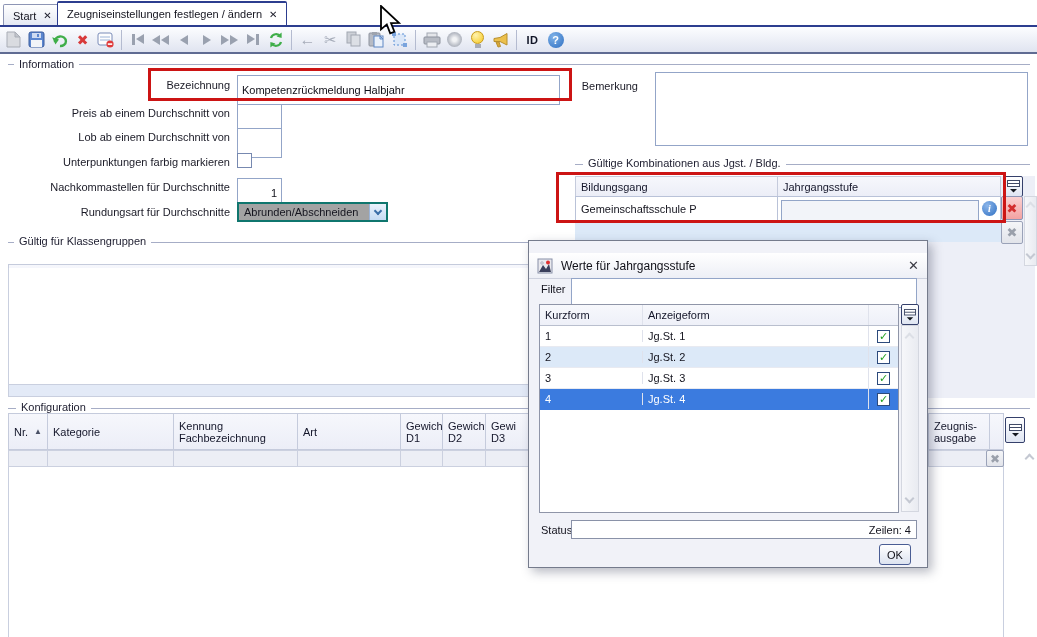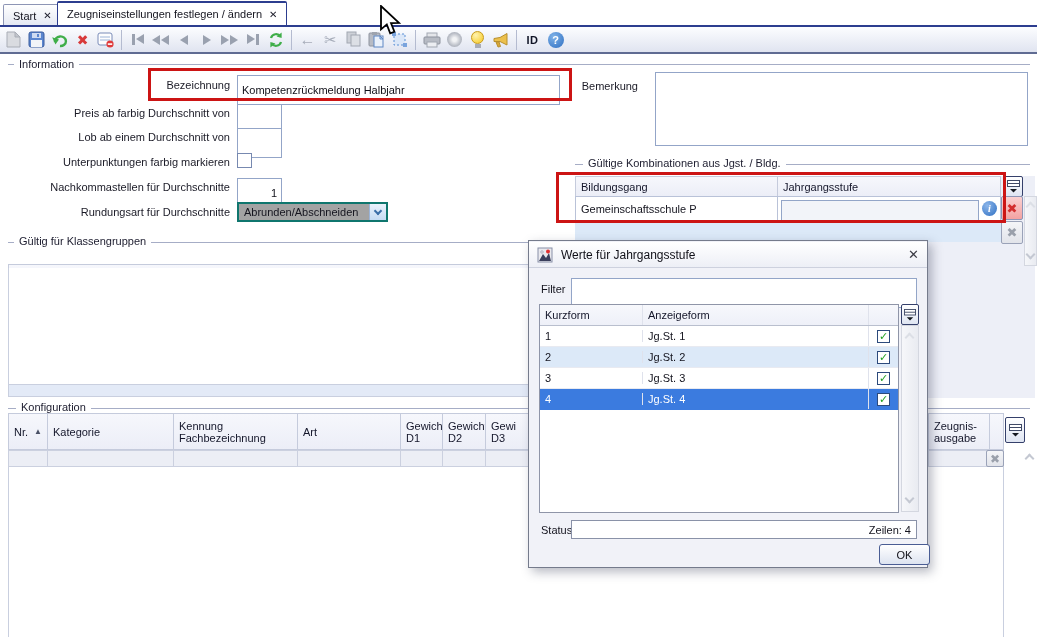--- a/index.html
+++ b/index.html
@@ -63,35 +63,35 @@
 .chev-up{position:absolute;width:7px;height:7px;border-left:2px solid #c6cad2;border-top:2px solid #c6cad2;transform:rotate(45deg)}
 .chev-dn{position:absolute;width:7px;height:7px;border-right:2px solid #c6cad2;border-bottom:2px solid #c6cad2;transform:rotate(45deg)}
 .info-i{position:absolute;width:15px;height:15px;border-radius:50%;background:radial-gradient(circle at 35% 30%,#8cb6ea,#2f6fc2);
   color:#fff;font-weight:bold;font-size:10px;font-family:"Liberation Serif",serif;font-style:italic;
   display:flex;align-items:center;justify-content:center}
 
 .redrect{position:absolute;border:3px solid #cc1414;z-index:40;pointer-events:none}
 
 .dialog{position:absolute;left:528px;top:240px;width:400px;height:328px;background:#f1f2f8;
   border:1px solid #757b8c;box-shadow:4px 4px 10px rgba(50,55,80,.35);z-index:50}
-.dtitle{position:absolute;left:0;top:1px;width:100%;height:26px;background:linear-gradient(#ffffff,#edeff6);
+.dtitle{position:absolute;left:0;top:12px;width:100%;height:26px;background:linear-gradient(#ffffff,#edeff6);
   border-bottom:1px solid #cdd1de;display:flex;align-items:center;gap:8px;padding:0 8px;font-size:12px;color:#101018}
 .dclose{margin-left:auto;font-size:13px;color:#3a3a44}
 .dtable{position:absolute;left:10px;top:63px;width:360px;border:1px solid #8f95a8;background:#fff}
 .dhead{display:flex;height:21px;background:linear-gradient(#f7f8fc,#eef0f8);border-bottom:1px solid #b9bfce}
 .dhead>div{display:flex;align-items:center;padding:0 5px;color:#14162a}
 .drow{display:flex;height:21px;align-items:center;border-bottom:1px solid #e8eaf1;background:#fff}
 .drow.alt{background:#dce9f8}
 .drow.selected{background:#3b7bdf;color:#fff;border-bottom-color:#3b7bdf}
 .dc1{width:102px;padding:0 5px}
 .dc2{width:226px;padding:0 5px;border-left:1px solid #dfe2ec}
 .dc3{width:30px;display:flex;align-items:center;justify-content:center;border-left:1px solid #dfe2ec;align-self:stretch}
 .ckb{width:13px;height:13px;background:#fff;border:1px solid #2c4a7c;display:flex;align-items:center;justify-content:center;
   color:#21a121;font-weight:bold;font-size:11px;line-height:1}
-.okbtn{position:absolute;left:350px;top:303px;width:51px;height:21px;background:linear-gradient(#ffffff,#dde3f0);
+.okbtn{position:absolute;left:350px;top:303px;width:32px;height:21px;background:linear-gradient(#ffffff,#dde3f0);
   border:1px solid #4a5d94;border-radius:3px;display:flex;align-items:center;justify-content:center;color:#101018}
 .statusfield{position:absolute;border:1px solid #8a92a8;background:#fff;display:flex;align-items:center;justify-content:flex-end;padding:0 5px}
 
 .cursor{position:absolute;z-index:70;pointer-events:none}
 </style>
 </head>
 <body>
 
 <div class="screen">
 
@@ -234,21 +234,21 @@
   <svg class="cursor" style="left:379px;top:5px" width="24" height="32" viewBox="0 0 12 16">
     <path d="M1 0.5 L1 12.2 L3.9 9.7 L5.6 14.2 L7.7 13.4 L6 9 L10 8.9 Z" fill="#fff" stroke="#000" stroke-width="0.9"></path>
   </svg>
 
   <div class="gline" style="left:8px;top:64px;width:1022px"></div>
   <span class="gtitle" style="left:14px;top:58px">Information</span>
 
   <span class="flabel" style="top:79px">Bezeichnung</span>
   <input class="tin" style="left: 237px; top: 75px; width: 323px; height: 20px;" value="Kompetenzrückmeldung Halbjahr">
 
-  <span class="flabel" style="top:107px">Preis ab farbig Durchschnitt von</span>
+  <span class="flabel" style="top:107px">Preis ab einem Durchschnitt von</span>
   <input class="tin" style="left: 237px; top: 104px; width: 45px; height: 19px;" value="">
 
   <span class="flabel" style="top:131px">Lob ab einem Durchschnitt von</span>
   <input class="tin" style="left: 237px; top: 128px; width: 45px; height: 19px;" value="">
 
   <span class="flabel" style="top:156px">Unterpunktungen farbig markieren</span>
   <span class="cbox" style="left:237px;top:153px"></span>
 
   <span class="flabel" style="top:181px">Nachkommastellen für Durchschnitte</span>
   <input class="tin" style="left: 237px; top: 178px; width: 45px; height: 19px; text-align: right;" value="1">

